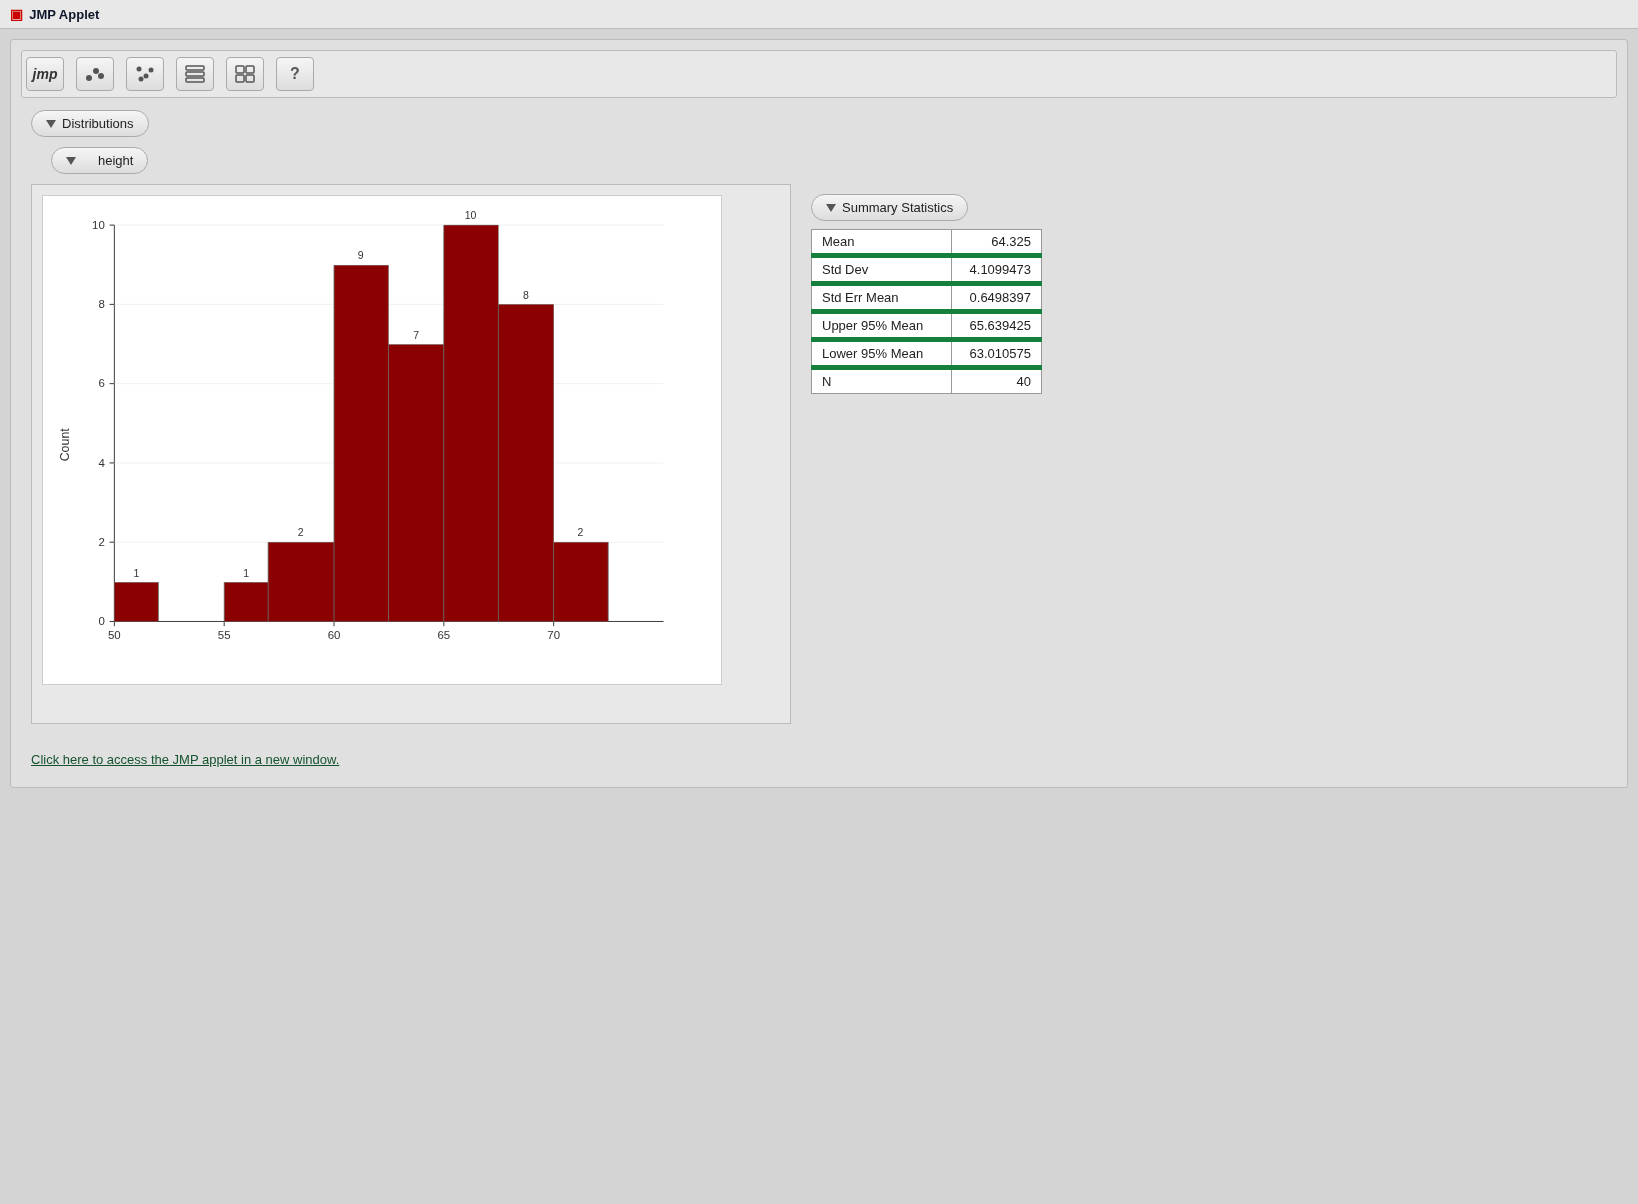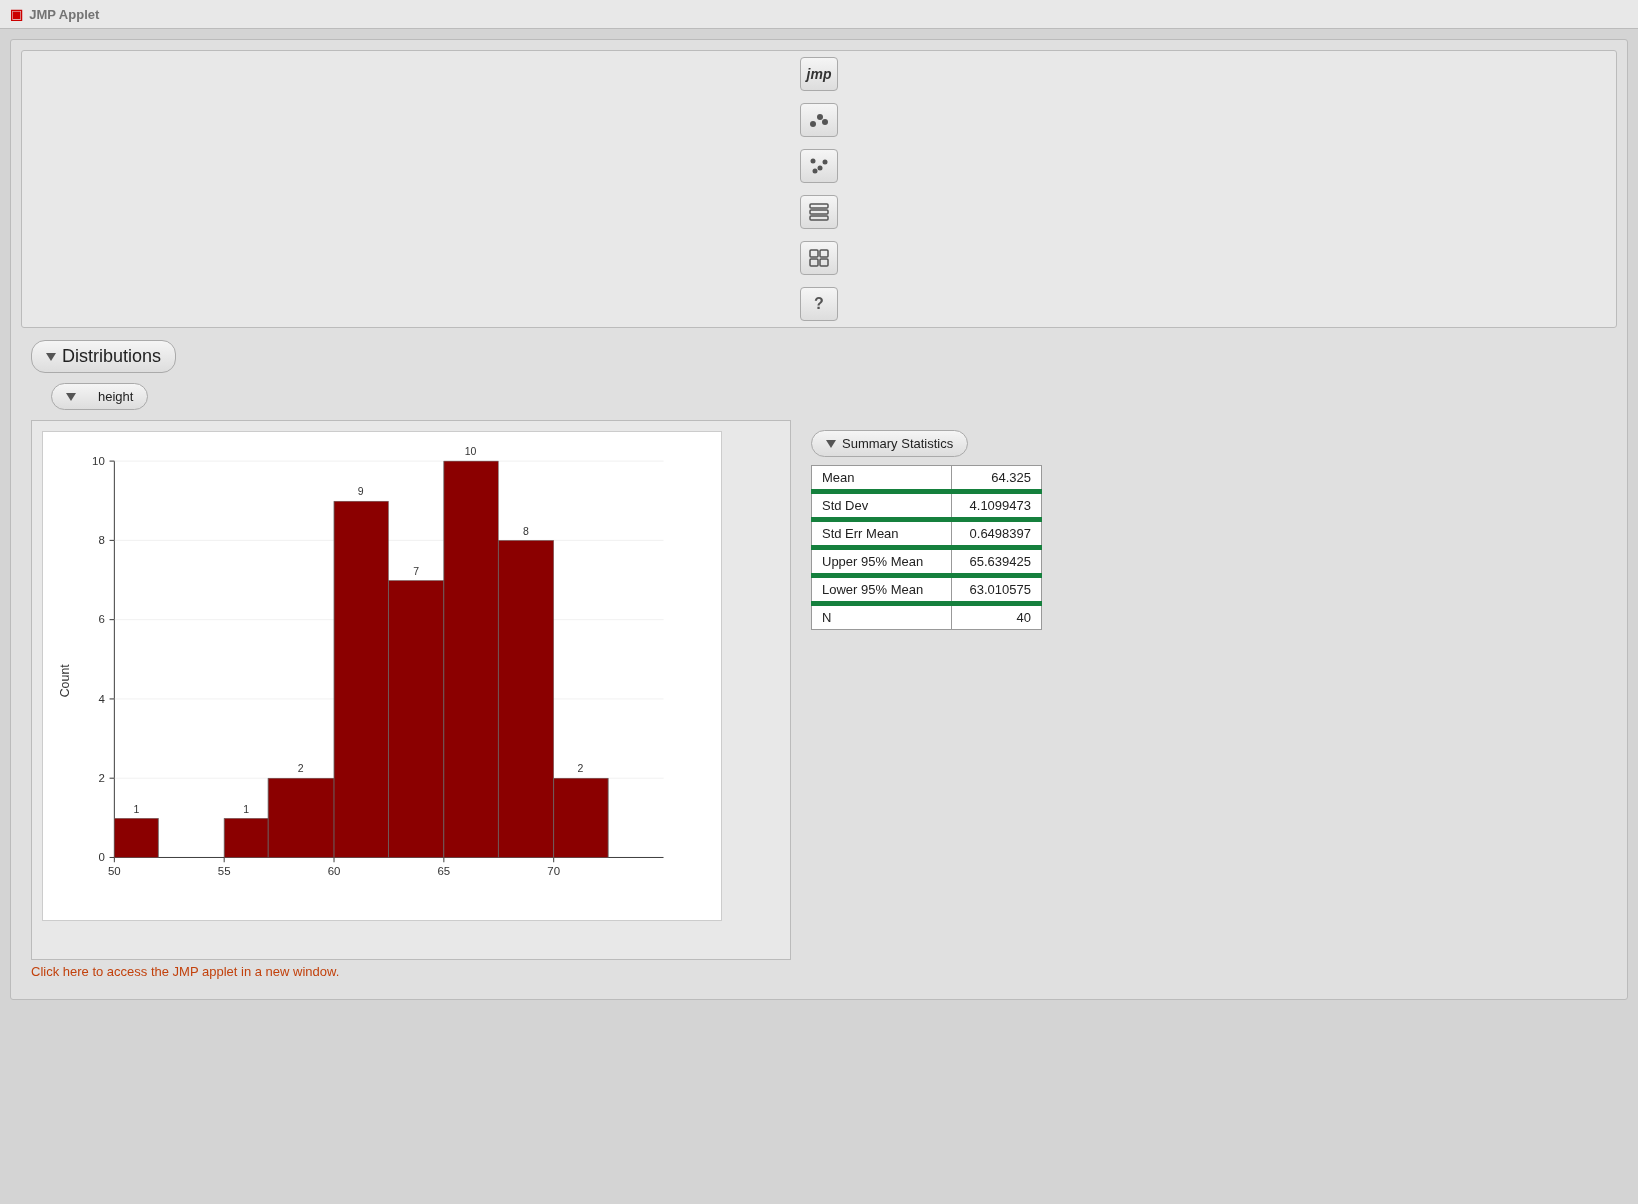--- a/index.html
+++ b/index.html
@@ -20,41 +20,40 @@
       gap: 6px;
     }
     .title-bar-icon {
       color: #c00;
       font-size: 14px;
       font-weight: bold;
     }
     .title-bar-text {
       font-size: 13px;
       font-weight: bold;
-      color: #737373;
+      color: #0f172a;
     }
 
     .outer-container {
       background: #e0e0e0;
       margin: 10px;
       border: 1px solid #bbb;
       border-radius: 3px;
       padding: 10px 10px 20px 10px;
     }
 
     .toolbar {
       display: flex;
       align-items: center;
       gap: 12px;
       margin-bottom: 12px;
       padding: 6px 4px;
       background: #e8e8e8;
       border: 1px solid #bbb;
       border-radius: 3px;
-      flex-direction: column;
     }
 
     .toolbar-btn {
       display: inline-flex;
       align-items: center;
       justify-content: center;
       width: 38px;
       height: 34px;
       background: linear-gradient(to bottom, #f5f5f5, #ddd);
       border: 1px solid #aaa;
@@ -74,21 +73,21 @@
 
     .distributions-btn {
       display: inline-flex;
       align-items: center;
       gap: 6px;
       background: linear-gradient(to bottom, #f5f5f5, #ddd);
       border: 1px solid #aaa;
       border-radius: 14px;
       padding: 5px 14px;
       cursor: pointer;
-      font-size: 18px;
+      font-size: 13px;
       color: #222;
       margin-bottom: 10px;
       margin-left: 10px;
     }
 
     .height-btn {
       display: inline-flex;
       align-items: center;
       gap: 22px;
       background: linear-gradient(to bottom, #f5f5f5, #ddd);
@@ -167,25 +166,26 @@
       min-width: 140px;
       color: #222;
     }
     .stats-table td:last-child {
       text-align: right;
       min-width: 90px;
       color: #222;
     }
 
     .bottom-link {
-      margin-top: 4px;
+      margin-top: 28px;
       padding-left: 10px;
-      color: #c2410c;
-      cursor: pointer;
-      font-size: 13px;
+      color: #14532d;
+      cursor: pointer;
+      font-size: 13px;
+      text-decoration: underline;
     }
 
     .triangle {
       display: inline-block;
       width: 0;
       height: 0;
       border-left: 5px solid transparent;
       border-right: 5px solid transparent;
       border-top: 8px solid #555;
     }

